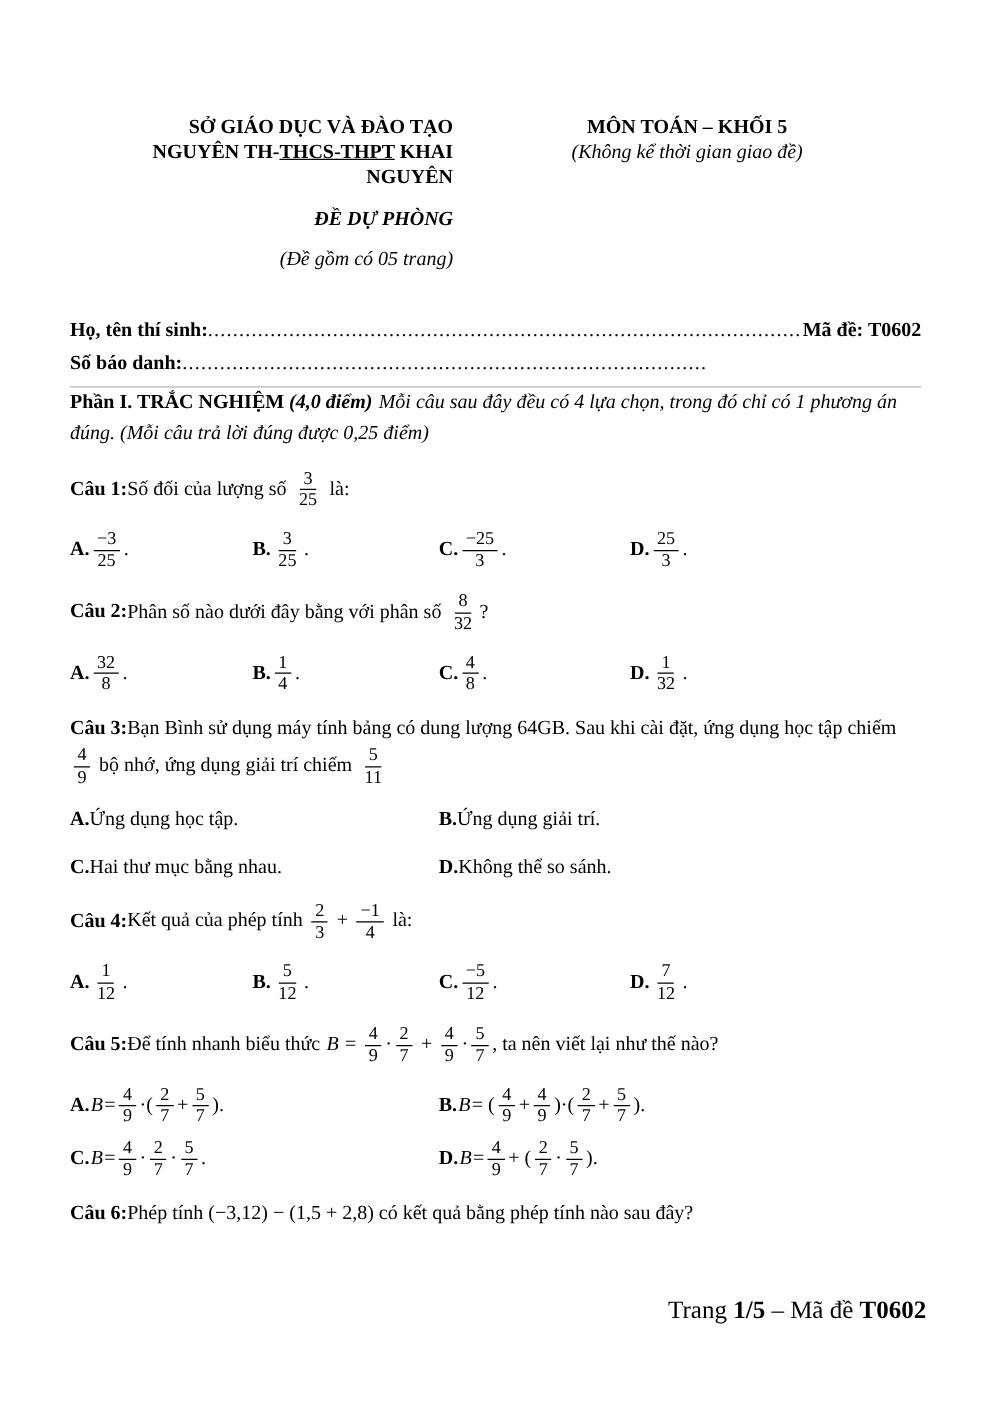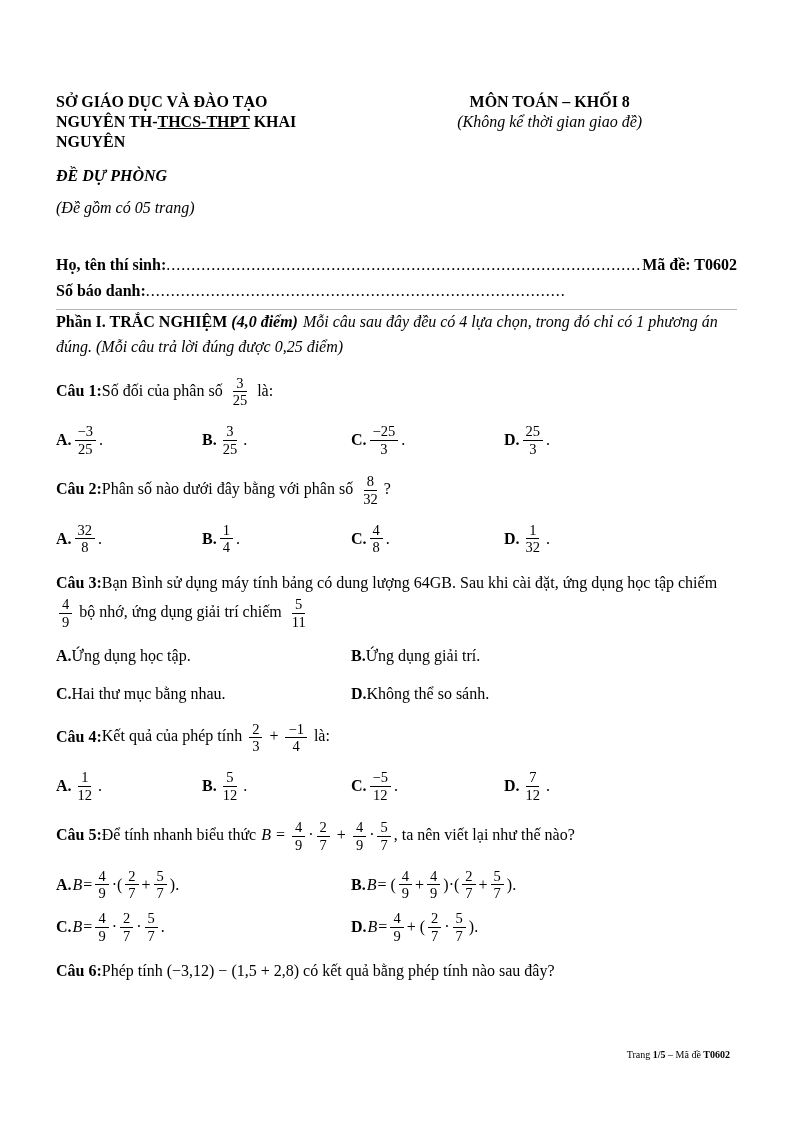--- a/index.html
+++ b/index.html
@@ -6,21 +6,21 @@
   html,body { background:#ffffff; }
   body {
     width:793px; height:1122px;
     font-family:"Liberation Serif", serif;
     color:#000; font-size:16px;
   }
   .page { position:relative; width:793px; height:1122px; padding:92px 56px 0 56px; overflow:hidden; }
 
   
   .header { display:flex; width:100%; }
-  .header-left { width:45%; text-align:left; }
+  .header-left { width:45%; text-align:right; }
   .header-right { width:55%; text-align:center; }
   .h-line { line-height:1.25; }
   .bold { font-weight:bold; }
   .italic { font-style:italic; }
   .u { text-decoration:underline; }
   .mt8 { margin-top:14px; }
   .mt6 { margin-top:12px; }
 
   
   .student-info { margin-top:34px; border-bottom:1px solid #b5b5b5; padding-bottom:6px; }
@@ -50,37 +50,37 @@
 
   
   .frac { display:inline-flex; flex-direction:column; align-items:center;
           vertical-align:middle; margin:1px 3px; font-size:14.5px; line-height:1.15; }
   .frac .fnum { padding:0 3px; border-bottom:1px solid #000; }
   .frac .fden { padding:0 3px; }
   .mvar { font-style:italic; margin:0 1px; }
   .q-body, .opt-content { }
 
   
-  .footer { position:absolute; right:63px; bottom:62px; font-size:10px; }
+  .footer { position:absolute; right:52px; bottom:62px; font-size:20px; }
   .footer b { font-weight:bold; }
 </style>
 </head>
 <body>
 
 <div class="page">
 
   <div class="header">
     <div class="header-left">
       <div class="h-line bold">SỞ GIÁO DỤC VÀ ĐÀO TẠO</div>
       <div class="h-line bold"><span>NGUYÊN TH-</span><span class="u">THCS-THPT</span><span> KHAI NGUYÊN</span></div>
       <div class="h-line bold italic mt8">ĐỀ DỰ PHÒNG</div>
       <div class="h-line italic mt6">(Đề gồm có 05 trang)</div>
     </div>
     <div class="header-right">
-      <div class="h-line bold">MÔN TOÁN – KHỐI 8</div>
+      <div class="h-line bold">MÔN TOÁN – KHỐI 5</div>
       <div class="h-line italic">(Không kể thời gian giao đề)</div>
     </div>
   </div>
 
   <div class="student-info">
     <div class="info-row">
       <span class="info-label">Họ, tên thí sinh:</span>
       <span class="dots">........................................................................................................................................................</span>
       <span class="exam-code">Mã đề: T0602</span>
     </div>
@@ -88,21 +88,21 @@
       <span class="info-label">Số báo danh:</span>
       <span class="dots fixed">..........................................................................................</span>
     </div>
   </div>
 
   <p class="section-intro">
     <span class="title">Phần I. TRẮC NGHIỆM</span><span class="points">(4,0 điểm)</span><span class="instr">Mỗi câu sau đây đều có 4 lựa chọn, trong đó chỉ có 1 phương án đúng. (Mỗi câu trả lời đúng được 0,25 điểm)</span>
   </p>
 
   <div class="question">
-    <p class="q-text"><span class="q-label">Câu 1:</span><span class="q-body"><span>Số đối của phân số </span><span class="frac">
+    <p class="q-text"><span class="q-label">Câu 1:</span><span class="q-body"><span>Số đối của lượng số </span><span class="frac">
             <span class="fnum">3</span>
             <span class="fden">25</span>
           </span><span> là:</span></span></p>
     <div class="options row4">
       <span class="option">
           <span class="opt-label">A.</span>
           <span class="opt-content">
             <span class="frac">
               <span class="fnum">−3</span>
               <span class="fden">25</span>

